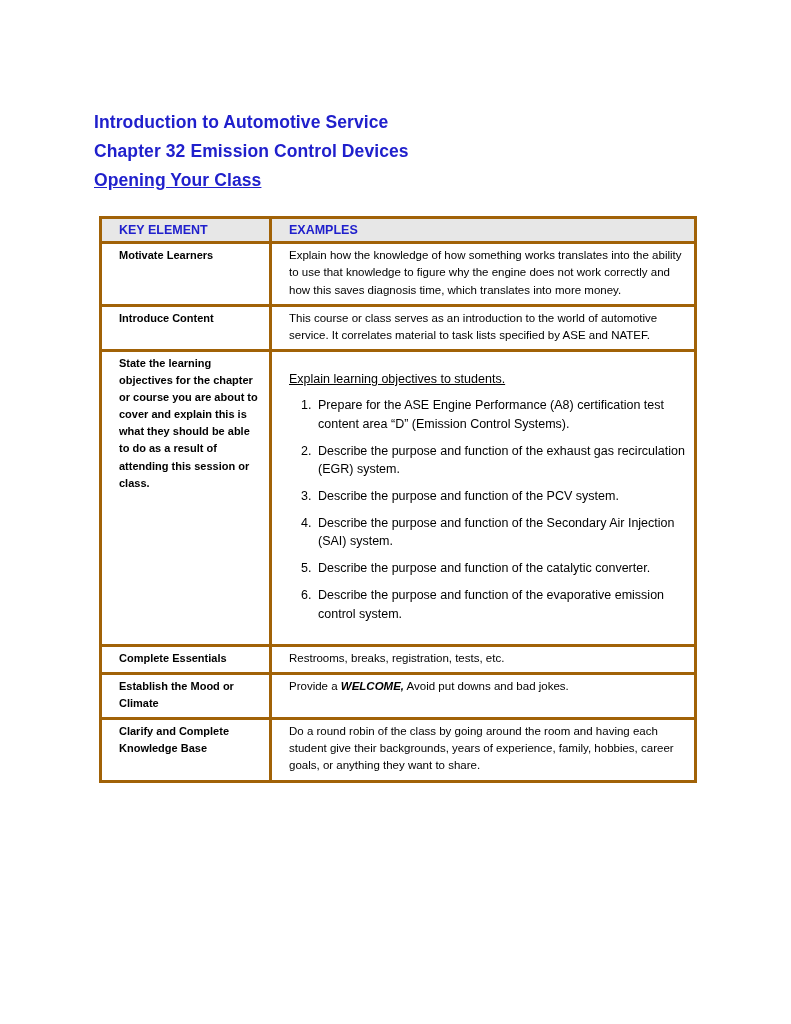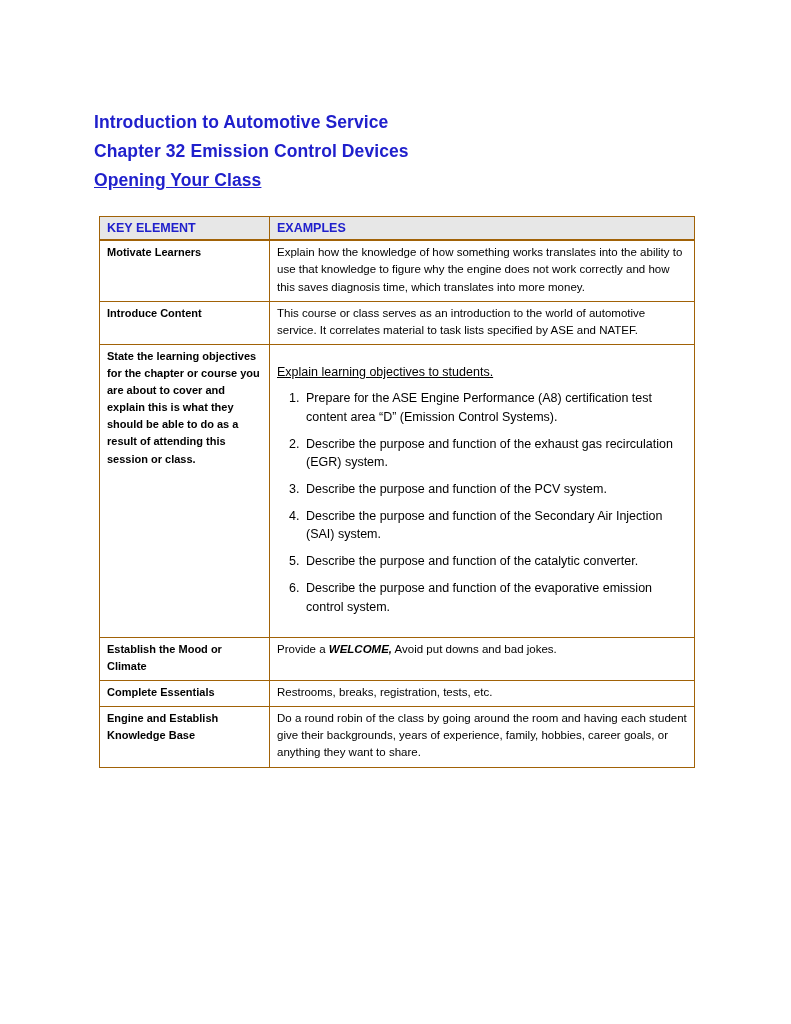--- a/index.html
+++ b/index.html
@@ -35,23 +35,23 @@
   }
   table.lesson-table {
     border-collapse: collapse;
     width: 595px;
     margin-top: 21px;
     margin-left: 5px;
     table-layout: fixed;
   }
   table.lesson-table th,
   table.lesson-table td {
-    border: 1px solid #a16207;
+    border: 3px solid #a16207;
     vertical-align: top;
-    padding: 3px 7px 5px 7px;
+    padding: 3px 7px 5px 17px;
   }
   table.lesson-table th {
     background: #e7e7e7;
     color: #2020cc;
     text-align: left;
     font-size: 12.5px;
     padding-top: 4px;
     padding-bottom: 4px;
     border-bottom-width: 2px;
   }
@@ -130,27 +130,27 @@
             <li>Prepare for the ASE Engine Performance (A8) certification test content area “D” (Emission Control Systems).</li>
             <li>Describe the purpose and function of the exhaust gas recirculation (EGR) system.</li>
             <li>Describe the purpose and function of the PCV system.</li>
             <li>Describe the purpose and function of the Secondary Air Injection (SAI) system.</li>
             <li>Describe the purpose and function of the catalytic converter.</li>
             <li>Describe the purpose and function of the evaporative emission control system.</li>
           </ol>
         </td>
       </tr>
       <tr>
+        <td class="key-cell">Complete Essentials</td>
+        <td class="ex-cell">Restrooms, breaks, registration, tests, etc.</td>
+      </tr>
+      <tr>
         <td class="key-cell">Establish the Mood or Climate</td>
         <td class="ex-cell"><span>Provide a </span><span class="welcome-emphasis">WELCOME,</span><span> Avoid put downs and bad jokes.</span></td>
       </tr>
       <tr>
-        <td class="key-cell">Complete Essentials</td>
-        <td class="ex-cell">Restrooms, breaks, registration, tests, etc.</td>
-      </tr>
-      <tr>
-        <td class="key-cell">Engine and Establish Knowledge Base</td>
+        <td class="key-cell">Clarify and Complete Knowledge Base</td>
         <td class="ex-cell">Do a round robin of the class by going around the room and having each student give their backgrounds, years of experience, family, hobbies, career goals, or anything they want to share.</td>
       </tr>
     </tbody>
   </table>
 
 </div>
 
 </body></html>

